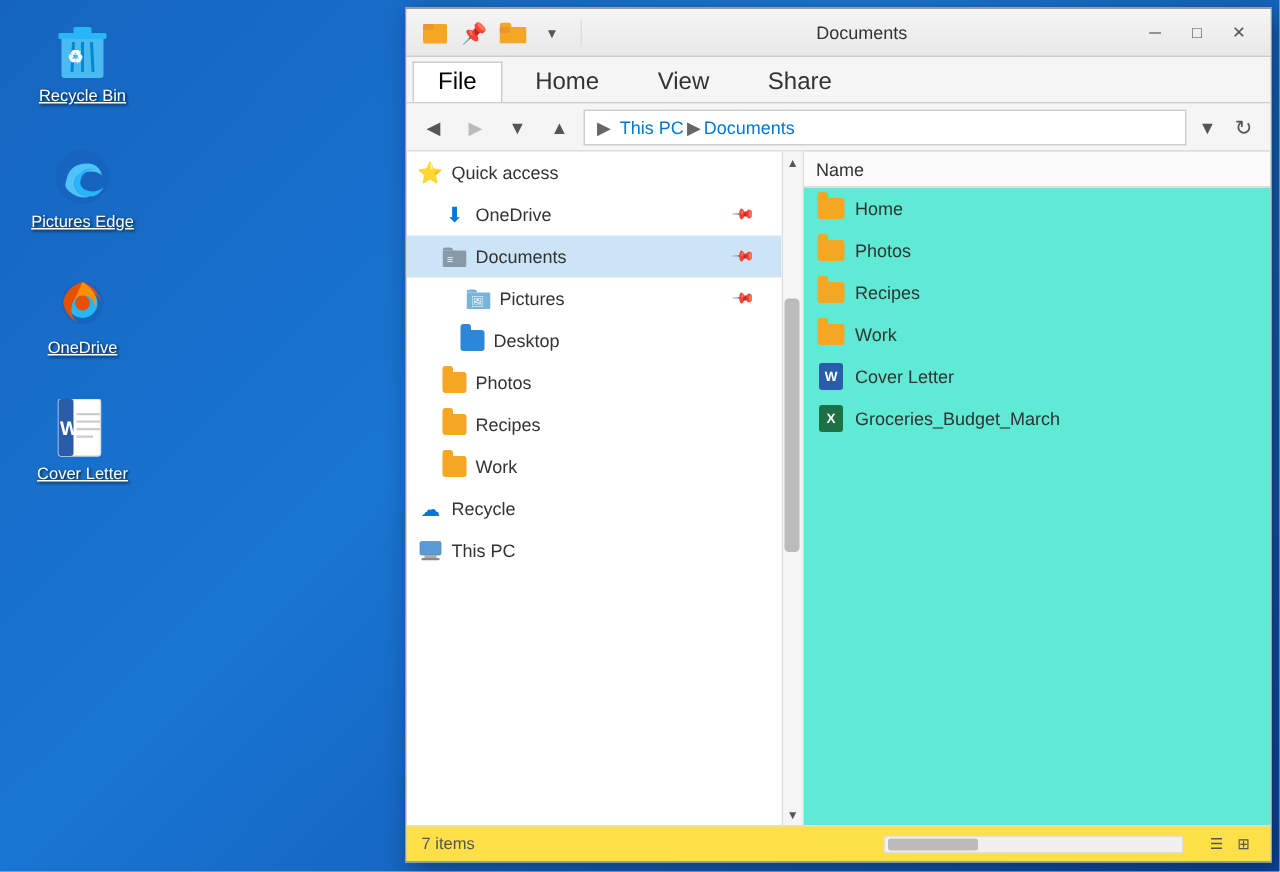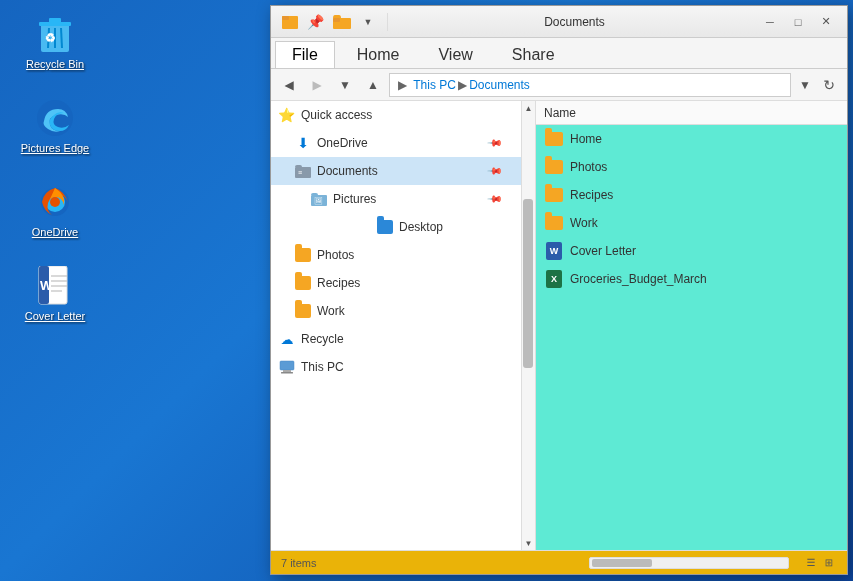--- a/index.html
+++ b/index.html
@@ -276,21 +276,21 @@
       display: flex; align-items: center; justify-content: center;
       flex-shrink: 0;
     }
 
     
     .status-bar {
       display: flex;
       align-items: center;
       height: 24px;
       padding: 0 10px;
-      background: #eab308;
+      background: #fde047;
       border-top: 1px solid #ddd;
       font-size: 11px;
       color: #555;
       gap: 10px;
     }
 
     .scrollbar-h {
       flex: 1;
       height: 12px;
       background: #f0f0f0;
@@ -567,21 +567,21 @@
               <svg width="16" height="14" viewBox="0 0 16 14">
                 <rect x="0" y="3" width="16" height="11" rx="1" fill="#7bb3d8"></rect>
                 <path d="M0 3 Q0 1 2 1 L5 1 Q7 1 7 3Z" fill="#7bb3d8"></path>
                 <text x="3" y="11" font-size="7" fill="white">🖼</text>
               </svg>
             </div>
             <span>Pictures</span>
             <span class="nav-item-pin">📌</span>
           </div>
 
-          <div class="nav-item" style="padding-left:36px;justify-content:center;">
+          <div class="nav-item" style="padding-left:36px;">
             <div class="nav-item-icon">
               <div class="folder-icon-blue"></div>
             </div>
             <span>Desktop</span>
           </div>
 
           <div class="nav-item" style="padding-left:24px;">
             <div class="nav-item-icon">
               <div class="folder-icon"></div>
             </div>

